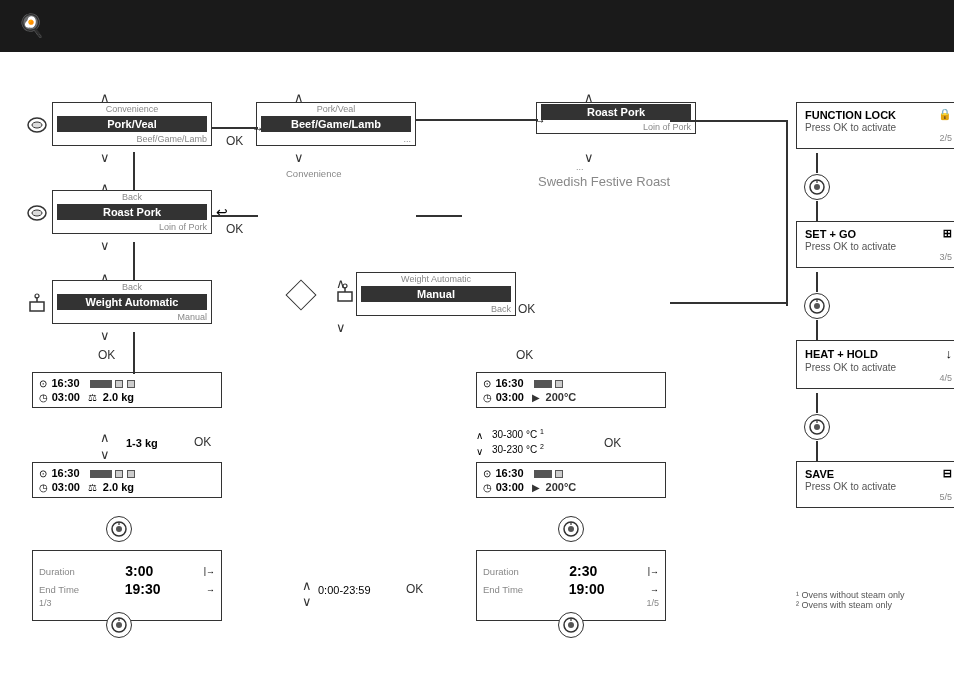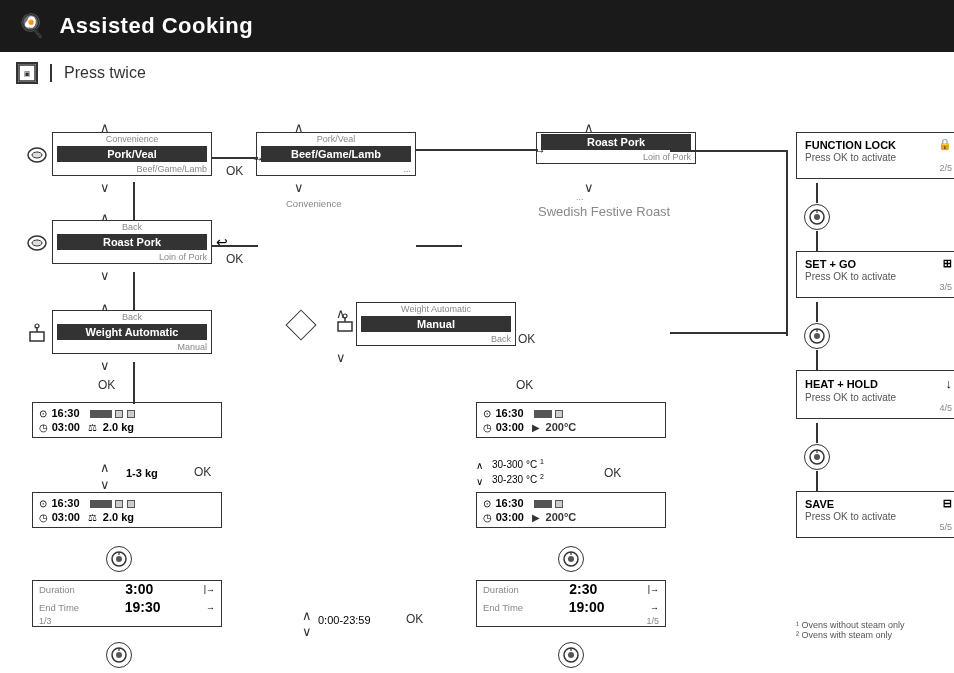--- a/index.html
+++ b/index.html
@@ -166,21 +166,21 @@
     .display-arrow-right {
       font-size: 10px;
       color: #333;
     }
 
     
     .duration-box {
       position: absolute;
       border: 1.5px solid #333;
       background: #fff;
-      padding: 0 6px;
+      padding: 12px 6px;
       font-size: 10px;
     }
     .duration-row {
       display: flex;
       justify-content: space-between;
       align-items: center;
       gap: 8px;
     }
     .duration-label { color: #888; font-size: 9.5px; }
     .duration-val { font-weight: bold; font-size: 14px; }
@@ -220,35 +220,24 @@
       justify-content: center;
       background: #fff;
       font-size: 10px;
     }
   </style>
 </head>
 <body>
 
 <div class="header">
   <span class="header-icon">🍳</span>
-  <span class="header-title">Assisted Cooking</span>
 </div>
 
 <div class="main">
 
-  <div class="press-twice-row">
-    <div class="press-twice-icon">
-      <svg width="18" height="18" viewBox="0 0 18 18">
-        <rect x="1" y="1" width="16" height="16" fill="none" stroke="#333" stroke-width="1.5"></rect>
-        <text x="9" y="12" text-anchor="middle" font-size="7" fill="#333">▣</text>
-      </svg>
-    </div>
-    <div class="divider-line"></div>
-    <span class="press-twice-text">Press twice</span>
-  </div>
 
   <div class="diagram">
 
     <span class="arrow-up" style="left:84px; top:28px;">∧</span>
 
     <div class="sel-box" style="left:36px; top:40px; width:160px;">
       <span class="sel-label-top">Convenience</span>
       <div class="sel-selected">Pork/Veal</div>
       <span class="sel-label-bottom">Beef/Game/Lamb</span>
     </div>

